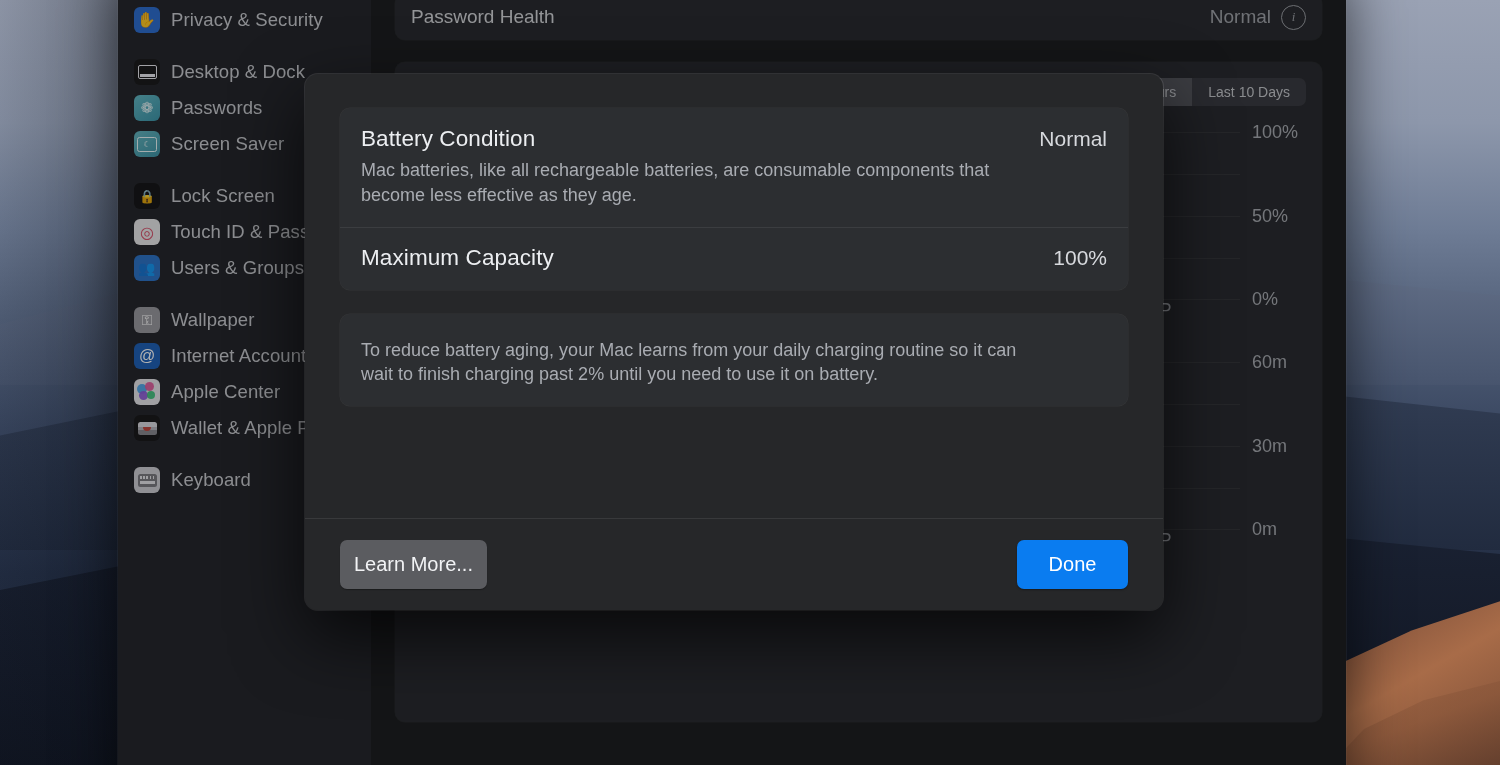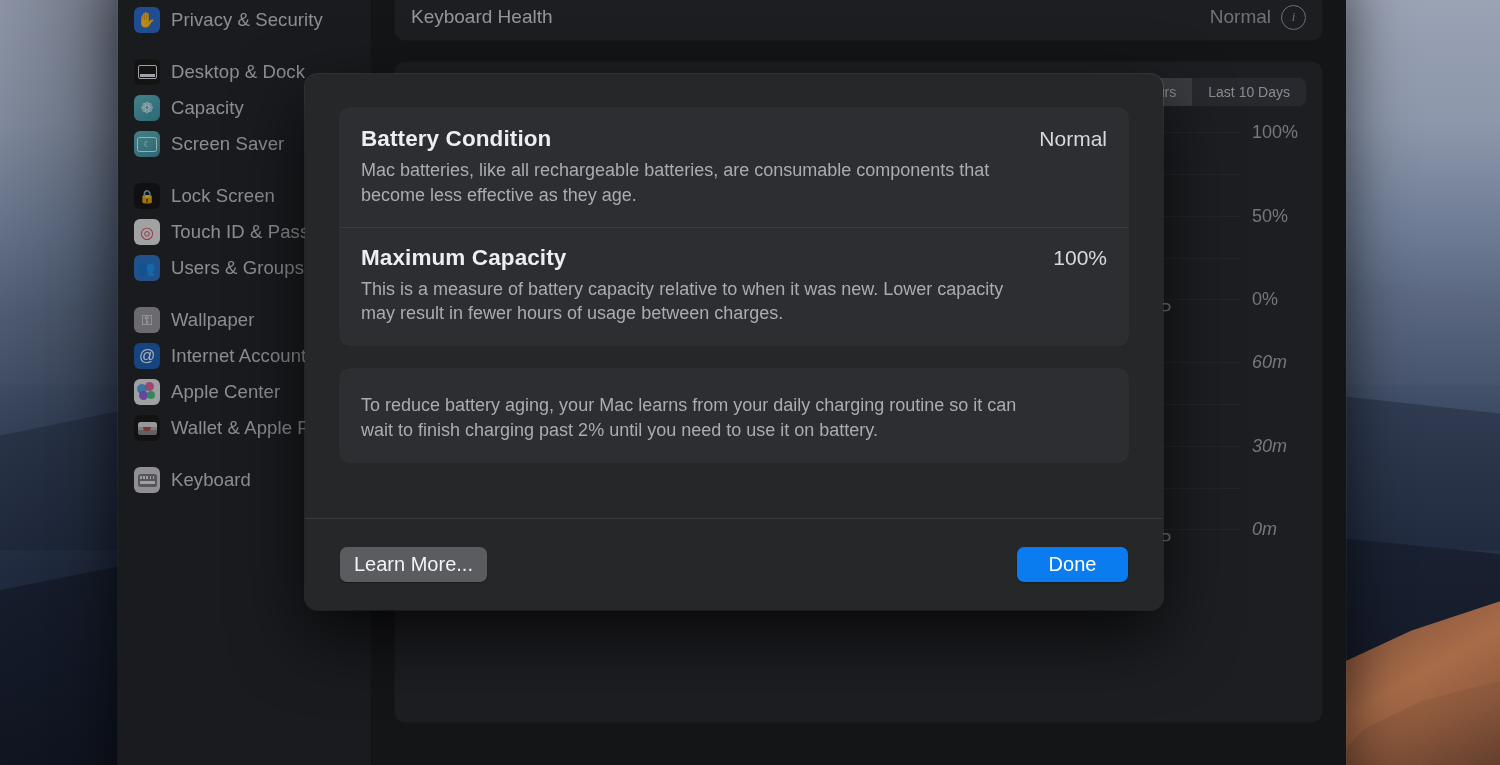--- a/index.html
+++ b/index.html
@@ -409,21 +409,20 @@
   }
   .row-head {
     display: flex;
     align-items: baseline;
     justify-content: space-between;
   }
   .row-title {
     font-size: 22.5px;
     color: #eceef1;
     letter-spacing: 0.1px;
-    font-weight: bold;
   }
   .row-value {
     font-size: 21px;
     color: #d7d9dd;
   }
   .row-desc {
     margin-top: 6px;
     font-size: 18px;
     line-height: 1.38;
     color: #a9acb2;
@@ -457,21 +456,21 @@
     justify-content: space-between;
     padding: 0 35px;
     box-sizing: border-box;
   }
   .btn {
     border: none;
     border-radius: 7px;
     font-family: "Liberation Sans", sans-serif;
     font-size: 20px;
     padding: 0 14px;
-    height: 35px;
+    height: 49px;
     cursor: default;
   }
   .btn-secondary {
     background: #5b5c60;
     color: #f2f3f5;
     box-shadow: 0 1px 1px rgba(0,0,0,0.3);
   }
   .btn-primary {
     background: #0a7cf0;
     color: #fff;
@@ -510,21 +509,21 @@
             <span class="g-monitor"></span>
           </span>
         <span class="side-label">Desktop &amp; Dock</span>
       </div>
 
 
       <div class="side-item">
         <span class="side-icon ic-wallpaper">
             <span class="g-flower">❁</span>
           </span>
-        <span class="side-label">Capacity</span>
+        <span class="side-label">Passwords</span>
       </div>
 
       <div class="side-item">
         <span class="side-icon ic-screensaver">
             <span class="g-ssaver">☾</span>
           </span>
         <span class="side-label">Screen Saver</span>
       </div>
 
       <div class="side-gap"></div>
@@ -589,21 +588,21 @@
         <span class="side-icon ic-keyboard">
             <span class="g-kb"></span>
           </span>
         <span class="side-label">Keyboard</span>
       </div>
     </div>
 
     <div class="content">
 
       <div class="card health-card">
-        <span class="health-title">Keyboard Health</span>
+        <span class="health-title">Password Health</span>
         <span class="health-value">Normal</span>
         <span class="info-circle">i</span>
       </div>
 
       <div class="card usage-card">
         <div class="usage-header">
           <span class="usage-title">Last 24 Hours</span>
           <div class="segmented">
             <span class="seg active">Last 24 Hours</span>
             <span class="seg">Last 10 Days</span>
@@ -653,21 +652,21 @@
             <div class="grid-v dash" style="left:0%;"></div>
             <div class="grid-v" style="left:12.5%;"></div>
             <div class="grid-v" style="left:25%;"></div>
             <div class="grid-v dash" style="left:37.5%;"></div>
             <div class="grid-v" style="left:50%;"></div>
             <div class="grid-v" style="left:62.5%;"></div>
             <div class="grid-v dash" style="left:75%;"></div>
             <div class="grid-v" style="left:87.5%;"></div>
             <div class="bar" style="left:24.6%;width:1.4%;height:5px;"></div>
             <div class="bar" style="left:76.9%;width:1.7%;height:34px;"></div>
-            <div class="y-labels" style="right:-66px;font-style:italic;">
+            <div class="y-labels" style="right:-66px;">
               <span class="y-lab" style="top:0;">60m</span>
               <span class="y-lab" style="top:84px;">30m</span>
               <span class="y-lab" style="top:167px;">0m</span>
             </div>
           </div>
           <div class="x-labels">
             <span class="x-lab" style="left:0%;">3</span>
             <span class="x-lab" style="left:12.5%;">6</span>
             <span class="x-lab" style="left:25%;">9</span>
             <span class="x-lab" style="left:37.5%;">12 A</span>
@@ -698,21 +697,20 @@
             <span class="row-value">Normal</span>
           </div>
           <div class="row-desc">Mac batteries, like all rechargeable batteries, are consumable components that become less effective as they age.</div>
         </div>
 
         <div class="row">
           <div class="row-head">
             <span class="row-title">Maximum Capacity</span>
             <span class="row-value">100%</span>
           </div>
-          <div class="row-desc">This is a measure of battery capacity relative to when it was new. Lower capacity may result in fewer hours of usage between charges.</div>
         </div>
       </div>
 
       <div class="group">
         <div class="row toggle-row">
           <div class="row-desc">To reduce battery aging, your Mac learns from your daily charging routine so it can wait to finish charging past 2% until you need to use it on battery.</div>
         </div>
       </div>
 
     </div>

